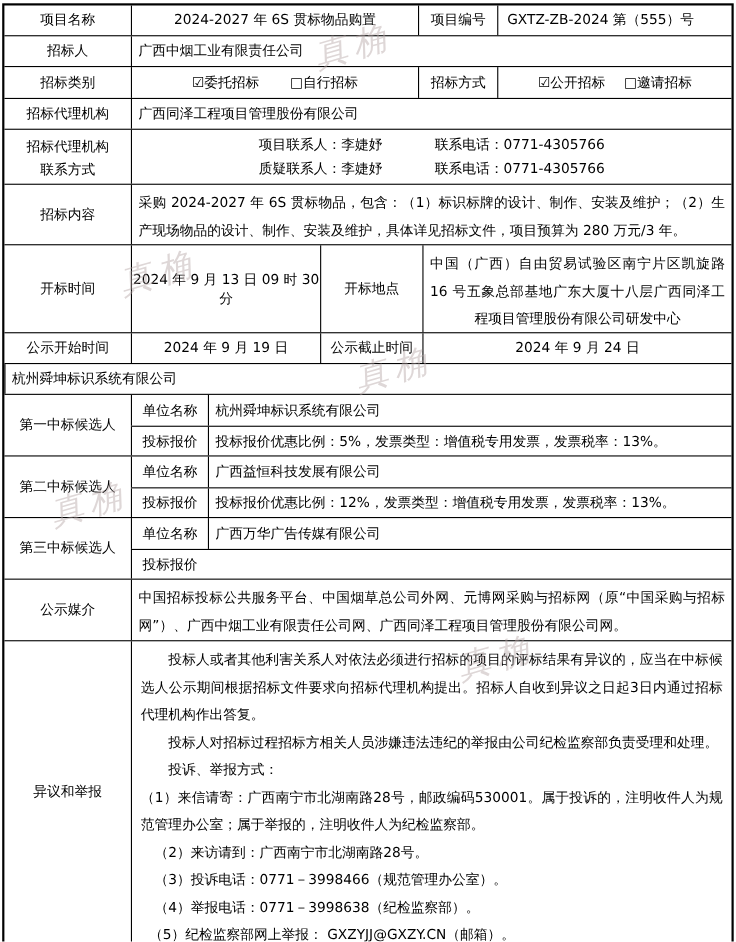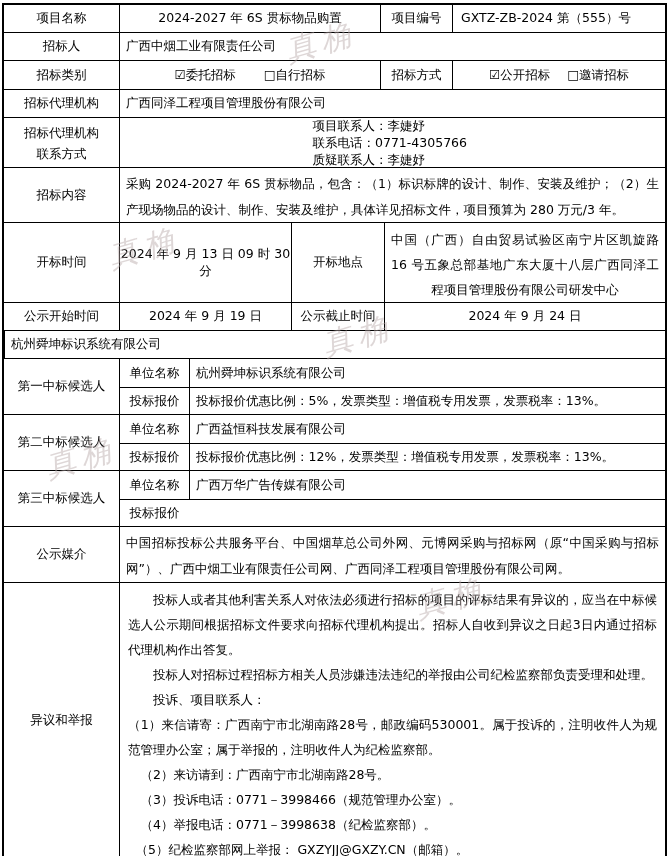--- a/index.html
+++ b/index.html
@@ -21,21 +21,21 @@
   .subrow { display:flex; }
   .subrow + .subrow { border-top:1px solid #000; }
   .para-cell { display:block; padding:4px 8px 0 8px; line-height:25px; text-align:justify; }
   .just { display:block; padding:3px 6px; line-height:26px; text-align:justify; }
   .addr { display:block; padding:4px 6px; line-height:25px; text-align:justify; text-align-last:center; }
   .blue { color:#000000; }
   .ind2 { text-indent:2em; }
   .ind1 { text-indent:1em; }
   .ind06 { text-indent:0.6em; }
   .opts { justify-content:center; gap:28px; }
-  .contact-line { display:flex; align-items:flex-start;flex-direction:column; }
+  .contact-line { display:flex; align-items:flex-start; }
   .contact-name { width:160px; }
   .wm {
     position:absolute; z-index:5; pointer-events:none;
     font-family:"DejaVu Serif", serif; font-style:italic;
     font-size:30px; letter-spacing:6px; color:rgba(182,166,166,0.45);
     transform:rotate(-16deg); white-space:nowrap;
   }
   p { margin:0; }
 </style>
 </head>
@@ -163,21 +163,21 @@
   <div class="row" style="height:56px">
     <div class="cell nb label" style="width:115px">公示媒介</div>
     <div class="cell just" style="width:546px">中国招标投标公共服务平台、中国烟草总公司外网、元博网采购与招标网（原“中国采购与招标网”）、广西中烟工业有限责任公司网、广西同泽工程项目管理股份有限公司网。</div>
   </div>
 
   <div class="row" style="height:276px">
     <div class="cell nb label" style="width:115px">异议和举报</div>
     <div class="cell para-cell" style="width:546px">
       <p class="ind2">投标人或者其他利害关系人对依法必须进行招标的项目的评标结果有异议的，应当在中标候选人公示期间根据招标文件要求向招标代理机构提出。招标人自收到异议之日起3日内通过招标代理机构作出答复。</p>
       <p class="ind2">投标人对招标过程招标方相关人员涉嫌违法违纪的举报由公司纪检监察部负责受理和处理。</p>
-      <p class="ind2">投诉、项目联系人：</p>
+      <p class="ind2">投诉、举报方式：</p>
       <p><span>（1）来信请寄：广西南宁市北湖南路</span><span class="blue">28</span><span>号，邮政编码</span><span class="blue">530001</span><span>。属于投诉的，注明收件人为规范管理办公室；属于举报的，注明收件人为纪检监察部。</span></p>
       <p class="ind1"><span>（2）来访请到：广西南宁市北湖南路</span><span class="blue">28</span><span>号。</span></p>
       <p class="ind1"><span>（3）投诉电话：</span><span class="blue">0771－3998466</span><span>（规范管理办公室）。</span></p>
       <p class="ind1"><span>（4）举报电话：</span><span class="blue">0771－3998638</span><span>（纪检监察部）。</span></p>
       <p class="ind06"><span>（5）纪检监察部网上举报：</span><span class="blue"> GXZYJJ@GXZY.CN</span><span>（邮箱）。</span></p>
     </div>
   </div>
 
 </div>
 

